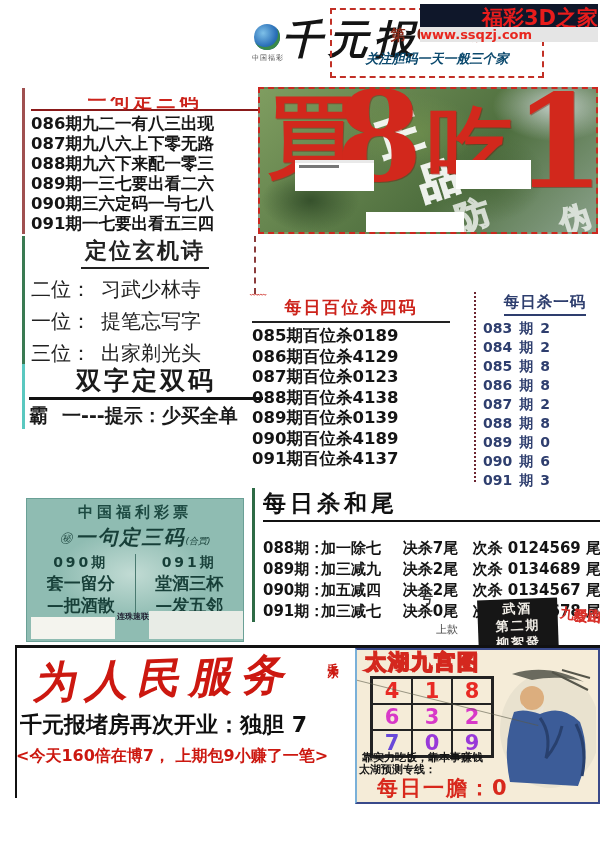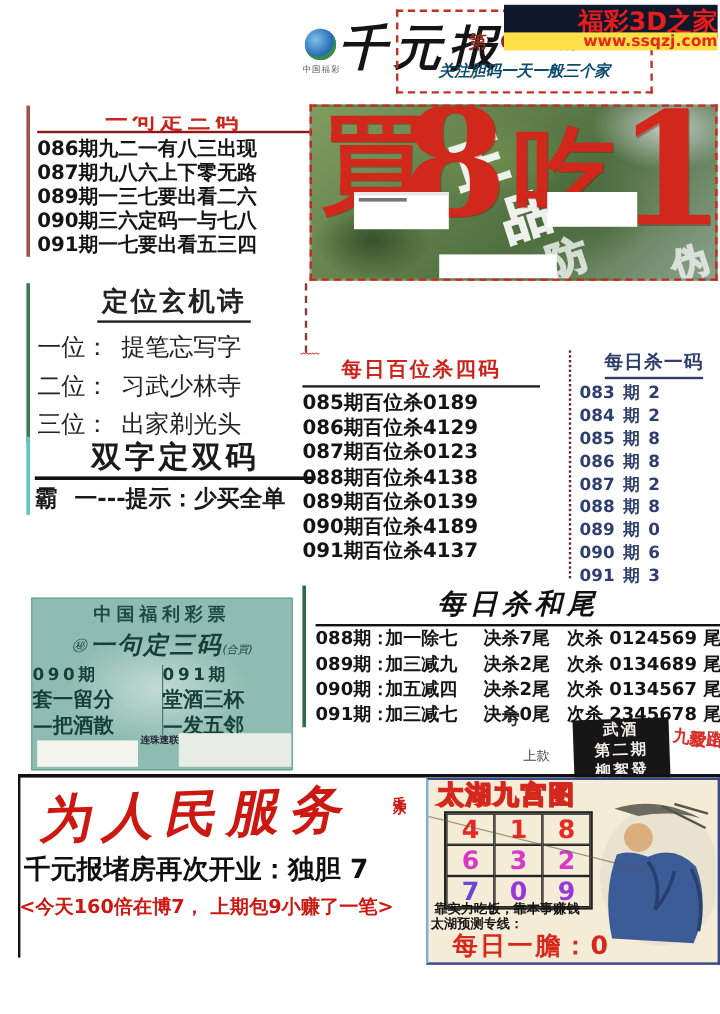--- a/index.html
+++ b/index.html
@@ -14,22 +14,22 @@
   .logo-sub{left:246px;top:53px;width:44px;font-size:7px;color:#555;letter-spacing:1px;text-align:center;}
   .logo-title{left:282px;top:12px;width:130px;font-size:40px;font-weight:bold;font-style:italic;
               color:#141414;font-family:"DejaVu Serif",serif;letter-spacing:6px;white-space:nowrap;}
   .issue-box{left:330px;top:8px;width:210px;height:66px;border:2px dashed #c23026;}
   .issue-no{left:330px;top:26px;width:214px;text-align:center;font-size:15px;font-weight:bold;
             color:#8a2a1a;letter-spacing:3px;}
   .issue-slogan{left:330px;top:50px;width:214px;text-align:center;font-size:13px;font-weight:bold;
             color:#0c4a6e;white-space:nowrap;font-style:italic;}
   .site-name{left:420px;top:4px;width:178px;text-align:right;font-size:21px;font-weight:bold;
              color:#e81c1c;background:#0f172a;white-space:nowrap;}
-  .site-url{left:420px;top:27px;width:178px;text-align:right;font-size:13px;font-weight:bold;
-            color:#e8261e;background:#fde047;}
+  .site-url{left:420px;top:27px;width:178px;text-align:left;font-size:13px;font-weight:bold;
+            color:#e8261e;background:#e5e5e5;}
 
   
   .secA{left:22px;top:88px;width:228px;border-left:3px solid #a05050;padding-left:6px;}
   .a-title-wrap{position:relative;height:20px;text-align:center;}
   .a-title{font-size:19px;font-weight:bold;color:#cc231b;letter-spacing:4px;}
   .a-cover{position:absolute;left:0;top:-2px;width:100%;height:11px;background:#fff;}
   .a-rule{border-top:2px solid #8a1a1a;margin:1px 0 3px 0;}
   .a-line{font-size:16.5px;font-weight:bold;color:#151515;line-height:20px;white-space:nowrap;}
 
   .secB{left:22px;top:236px;width:228px;border-left:3px solid #3a7a52;padding-left:6px;}
@@ -86,21 +86,21 @@
   .sec1{left:474px;top:292px;width:124px;height:190px;border-left:2px dotted #6b2430;
         border-right:2px dotted #6b2430;padding:0 7px;}
   .s1-title{text-align:center;margin-bottom:3px;}
   .s1-title span{display:inline-block;font-size:15.5px;font-weight:bold;color:#2e3e6e;
         border-bottom:2px solid #2e3e6e;padding-bottom:1px;letter-spacing:1px;}
   .s1-row{font-size:14px;font-weight:bold;color:#2e3e6e;line-height:19px;display:flex;gap:7px;}
 
   
   .secT{left:252px;top:488px;width:338px;border-left:3px solid #2e6b46;border-right:2px solid #3a8a5a;
         padding:0 4px 0 8px;}
-  .t-title-wrap{position:relative;text-align:center;border-bottom:2px solid #111;padding-bottom:1px;margin-bottom:0;font-style:italic;}
+  .t-title-wrap{position:relative;text-align:left;border-bottom:2px solid #111;padding-bottom:1px;margin-bottom:16px;}
   .t-title{font-size:23px;font-weight:bold;color:#111;letter-spacing:4px;}
   .t-row{display:flex;font-size:15px;font-weight:bold;color:#141414;line-height:21px;white-space:nowrap;align-items:flex-end;}
   .t-issue{width:58px;}
   .t-formula{width:94px;}
   .t-main{width:80px;}
   .t-sub{flex:1;}
   .stray{left:420px;top:590px;font-size:13px;font-weight:bold;color:#333;}
 
   
   .stampBlack{left:478px;top:599px;width:80px;height:54px;background:#161616;color:#f0ede6;
@@ -118,21 +118,21 @@
           color:#173f38;overflow:hidden;}
   .ticket::before{content:"";position:absolute;left:30px;top:30px;width:150px;height:90px;
           background:radial-gradient(ellipse, rgba(235,245,240,.55), rgba(235,245,240,0) 70%);}
   .tk-header{position:relative;text-align:center;font-size:15px;font-weight:bold;letter-spacing:4px;
           padding-top:4px;color:#1d4a42;font-family:"DejaVu Serif",serif;}
   .tk-titlerow{position:relative;text-align:center;margin-top:2px;font-style:italic;}
   .tk-seal{display:inline-block;font-size:13px;vertical-align:2px;margin-right:3px;}
   .tk-title{font-size:20px;font-weight:bold;letter-spacing:2px;font-family:"DejaVu Serif",serif;}
   .tk-suffix{font-size:9px;text-align:right;}
   .tk-cols{position:relative;display:flex;margin-top:3px;}
-  .tk-col{flex:1;text-align:left;}
+  .tk-col{flex:1;text-align:center;}
   .tk-col:first-child{border-right:1px solid #4a7a70;}
   .tk-issue{font-size:14px;font-weight:bold;letter-spacing:3px;}
   .tk-l1{font-size:17px;font-weight:bold;line-height:22px;font-family:"DejaVu Serif",serif;}
   .tk-l2{font-size:17px;font-weight:bold;line-height:22px;font-family:"DejaVu Serif",serif;}
   .tk-w1{position:absolute;left:4px;top:118px;width:84px;height:22px;background:#f4f4ee;}
   .tk-w2{position:absolute;left:122px;top:112px;width:94px;height:28px;background:#e8ece6;}
   .tk-foot{position:absolute;left:90px;top:112px;font-size:8px;font-weight:bold;color:#223;}
 
   
   .banner-frame{left:15px;top:645px;width:583px;height:150px;border-top:3px solid #111;
@@ -178,32 +178,33 @@
   <div class="abs site-url">www.ssqzj.com</div>
 
   <div class="abs secA">
     <div class="a-title-wrap">
       <span class="a-title">一句定三码</span>
       <span class="a-cover"></span>
     </div>
     <div class="a-rule"></div>
     <div class="a-line">086期九二一有八三出现</div>
     <div class="a-line">087期九八六上下零无路</div>
+    <div class="a-line">088期九六下来配一零三</div>
     <div class="a-line">089期一三七要出看二六</div>
     <div class="a-line">090期三六定码一与七八</div>
     <div class="a-line">091期一七要出看五三四</div>
   </div>
 
   <div class="abs secB">
     <div class="b-title-wrap"><span class="b-title">定位玄机诗</span></div>
     <div class="poem-line">
+      <span class="poem-label">二位：</span><span>习武少林寺</span>
+    </div>
+    <div class="poem-line">
       <span class="poem-label">一位：</span><span>提笔忘写字</span>
-    </div>
-    <div class="poem-line">
-      <span class="poem-label">二位：</span><span>习武少林寺</span>
     </div>
     <div class="poem-line">
       <span class="poem-label">三位：</span><span>出家剃光头</span>
     </div>
   </div>
 
   <div class="abs secC">
     <div class="c-title-wrap"><span class="c-title">双字定双码</span></div>
     <div class="c-rule"></div>
     <div class="c-line">

